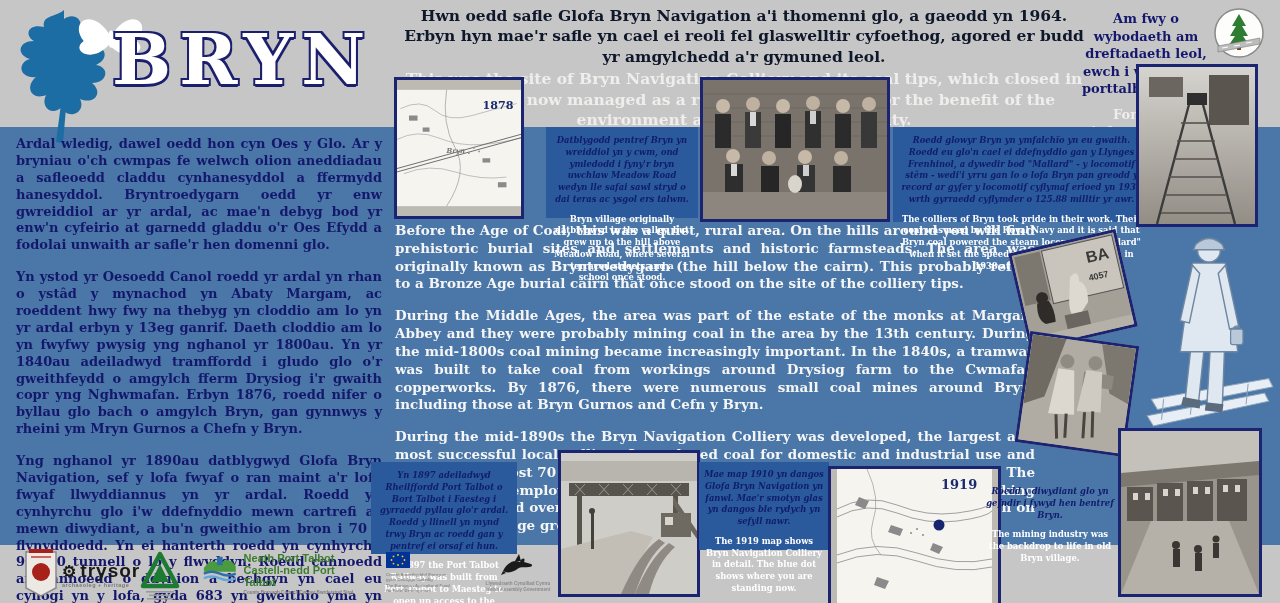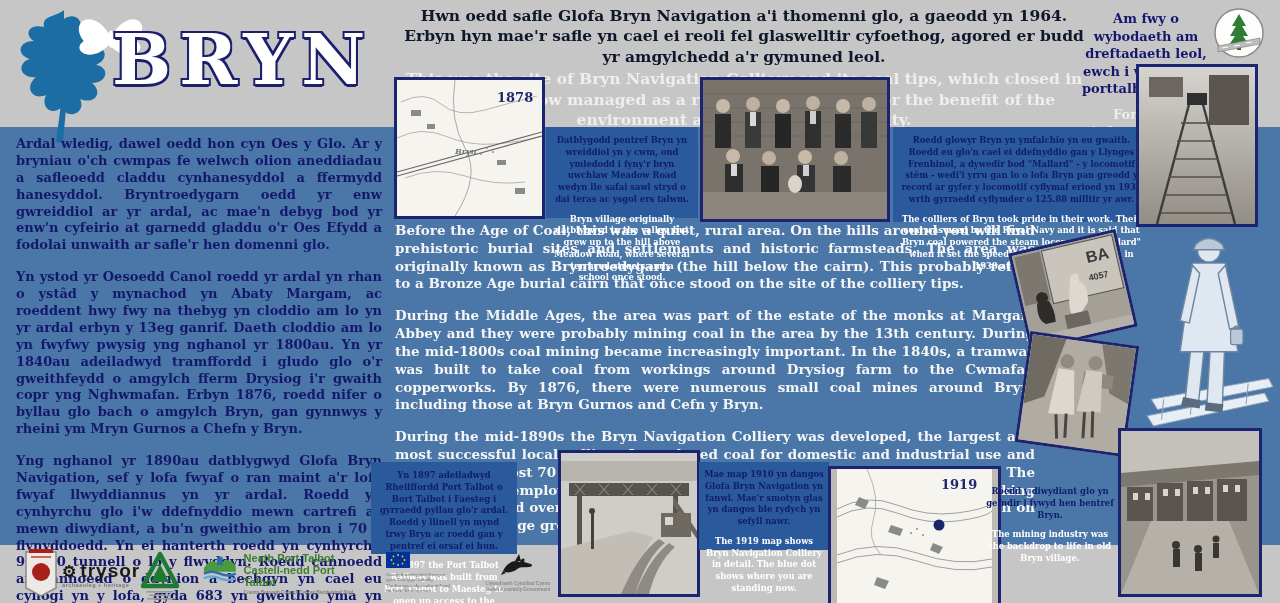--- a/index.html
+++ b/index.html
@@ -19,21 +19,21 @@
   .brynword{left:112px;top:18px;font-size:70px;letter-spacing:8px;color:#fff;
     text-shadow:-2px -2px 0 #1b1f6e,2px -2px 0 #1b1f6e,-2px 2px 0 #1b1f6e,2px 2px 0 #1b1f6e,0 3px 0 #1b1f6e;}
   
   .wcol{left:12px;top:136px;width:370px;color:#14176b;font-size:13px;line-height:1.30;text-align:justify;}
   .wcol p{margin:0 0 15px 4px;}
   
   .emain{left:395px;top:222px;width:640px;color:#f5f5f5;font-size:13.5px;line-height:1.32;text-align:justify;}
   .emain p{margin:0 0 14px 0;}
   
   .capbox{background:#2a5a9c;text-align:center;box-sizing:border-box;padding:8px 8px;}
-  .cap-cy{color:#101c6e;font-size:8.4px;line-height:1.4;}
+  .cap-cy{color:#101c6e;font-size:8.4px;line-height:1.4;font-style:italic;}
   .cap-en{color:#ffffff;font-size:8.4px;line-height:1.4;margin-top:8px;}
   .photo{box-sizing:border-box;border:3px solid #1b2470;background:#bdbab3;}
   .photo svg{display:block;width:100%;height:100%;}
   
   .ft-label{font-family:"Liberation Sans",sans-serif;}
   .npt-l1{color:#3a7d2f;font-size:11px;line-height:1.1;}
   .npt-sub{color:#7b7b7b;font-size:4.6px;margin-top:2px;}
   .tiny{color:#8a8a8a;font-size:4.2px;line-height:1.3;font-family:"Liberation Sans",sans-serif;}
   .trysor-name{font-family:Liberation Sans, sans-serif;color:#1a1a1a;font-size:19px;letter-spacing:1px;}
   .trysor-tag{font-family:"Liberation Sans",sans-serif;color:#777;font-size:5.5px;letter-spacing:.5px;}
@@ -85,21 +85,21 @@
     <p>Yng nghanol yr 1890au datblygwyd Glofa Bryn Navigation, sef y lofa fwyaf o ran maint a'r lofa fwyaf llwyddiannus yn yr ardal. Roedd yn cynhyrchu glo i'w ddefnyddio mewn cartrefi ac mewn diwydiant, a bu'n gweithio am bron i 70 o flynyddoedd. Yn ei hanterth roedd yn cynhyrchu 96,000 tunnell o lo y flwyddyn. Roedd cannoedd ar gannoedd o ddynion a bechgyn yn cael eu cyflogi yn y lofa, gyda 683 yn gweithio yma yn 1923 a thros 600 yn dal i gael eu cyflogi yma yn 1945. Ar sail llwyddiant y gwaith glo y tyfodd pentref Bryn yn ystod yr 20fed ganrif. Caewyd y lofa yn 1964.</p>
 
   </div>
 
   <div class="abs emain">
     <p>Before the Age of Coal, this was a quiet, rural area. On the hills around you will find prehistoric burial sites and settlements and historic farmsteads. The area was originally known as Bryntroedygarn (the hill below the cairn). This probably refers to a Bronze Age burial cairn that once stood on the site of the colliery tips.</p>
     <p>During the Middle Ages, the area was part of the estate of the monks at Margam Abbey and they were probably mining coal in the area by the 13th century. During the mid-1800s coal mining became increasingly important. In the 1840s, a tramway was built to take coal from workings around Drysiog farm to the Cwmafan copperworks. By 1876, there were numerous small coal mines around Bryn, including those at Bryn Gurnos and Cefn y Bryn.</p>
     <p>During the mid-1890s the Bryn Navigation Colliery was developed, the largest and most successful local colliery. It produced coal for domestic and industrial use and worked for almost 70 years, achieving peak output of 96,000 tons of coal a year. The mine provided employment for many hundreds of men and boys, with 683 working here in 1923 and over 600 still employed in 1945. Its success was the foundation on which Bryn village grew during the 20th century. The colliery closed in 1964.</p>
   </div>
 
-  <div class="abs photo" style="left:394px;top:77px;width:151px;height:142px;">
+  <div class="abs photo" style="left:394px;top:77px;width:130px;height:142px;">
     <svg viewBox="0 0 145 136">
       <rect width="145" height="136" fill="#f6f4ef"></rect>
       <path d="M4 22 Q28 10 44 24 T88 30 T140 16" stroke="#9a9a9a" fill="none" stroke-width=".7"></path>
       <path d="M0 58 Q24 46 48 56 T98 64 T145 56" stroke="#9a9a9a" fill="none" stroke-width=".7"></path>
       <path d="M8 98 Q38 86 68 96 T128 102" stroke="#9a9a9a" fill="none" stroke-width=".7"></path>
       <path d="M58 0 Q52 40 68 68 T58 136" stroke="#8a8a8a" fill="none" stroke-width=".7"></path>
       <path d="M0 92 L145 52" stroke="#666" stroke-width="1.1" fill="none"></path>
       <path d="M0 96 L145 56" stroke="#666" stroke-width="1.1" fill="none"></path>
       <g fill="#8a8a8a">
         <rect x="14" y="30" width="10" height="6"></rect>

